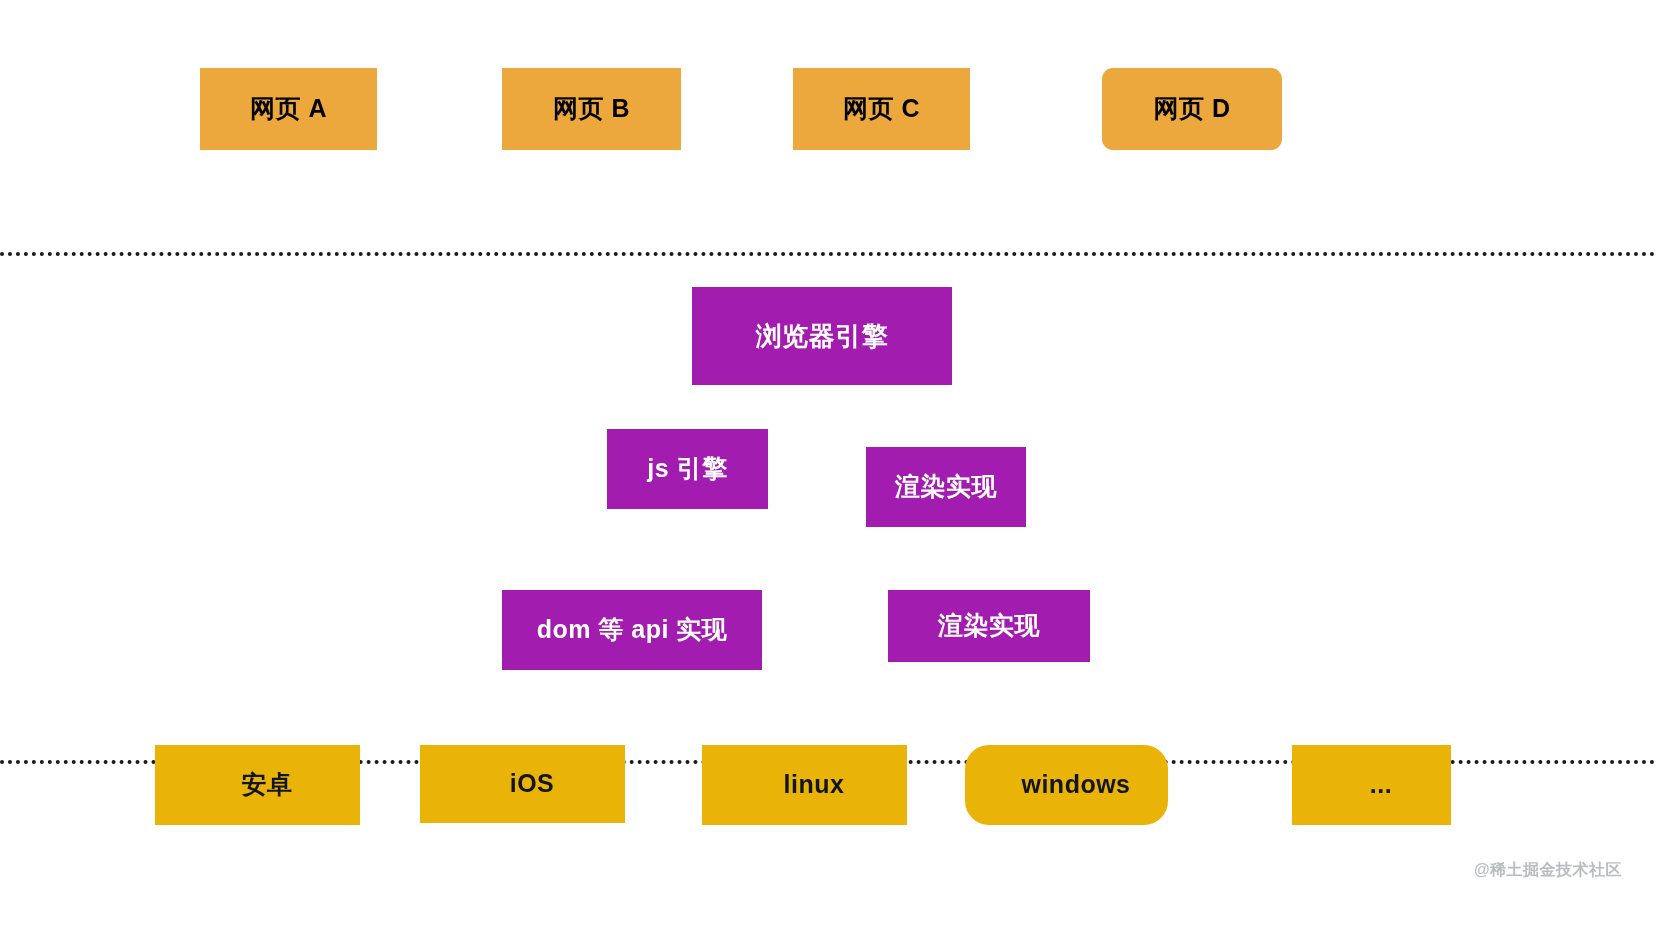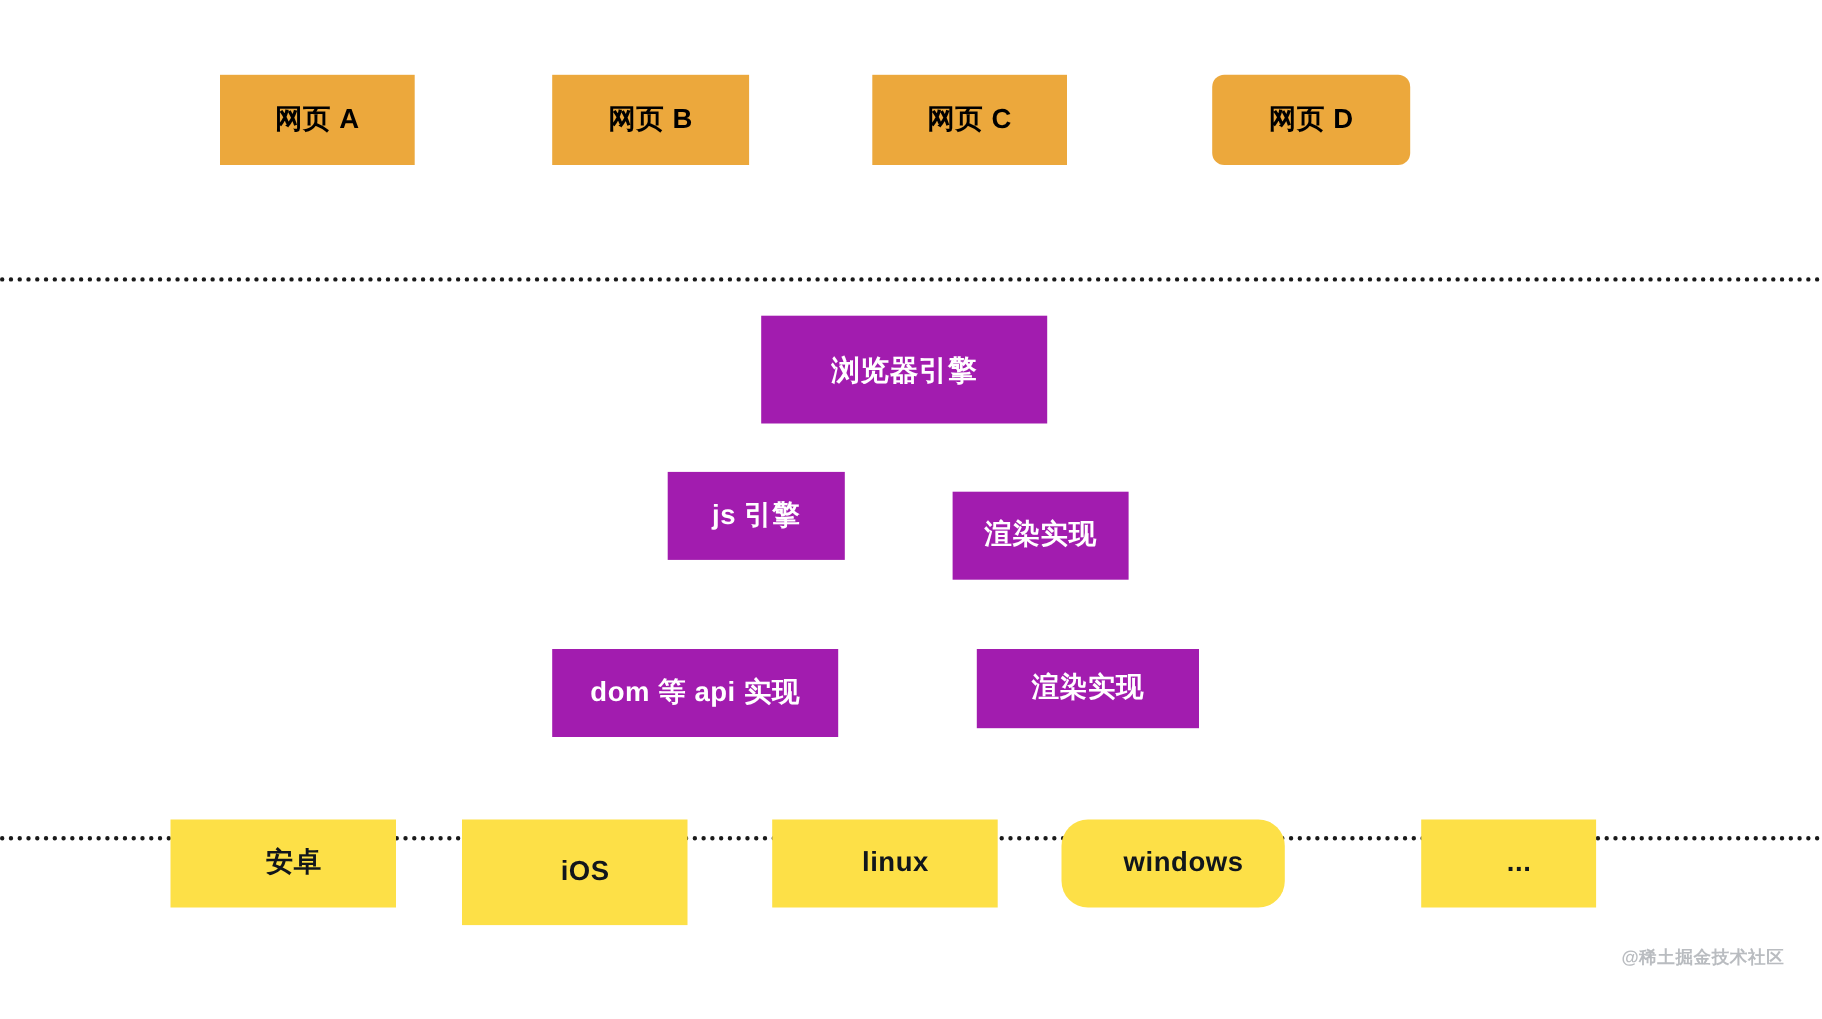--- a/index.html
+++ b/index.html
@@ -36,21 +36,21 @@
   .box-engine {
     background: #a21caf;
     color: #ffffff;
     font-size: 26px;
     letter-spacing: 0.5px;
   }
   .box-engine.small {
     font-size: 25px;
   }
   .box-os {
-    background: #fde047;
+    background: #eab308;
     color: #11161c;
     font-size: 25px;
     letter-spacing: 0.5px;
     padding-left: 19px;
   }
   .divider {
     position: absolute;
     left: 0;
     width: 1656px;
     height: 0;
@@ -104,21 +104,21 @@
       <span>渲染实现</span>
     </div>
   </div>
 
   <div class="divider" style="top: 760px;"></div>
 
   <div>
     <div class="box box-os" style="left: 155px; top: 745px; width: 205px; height: 80px;">
       <span>安卓</span>
     </div>
-    <div class="box box-os" style="left: 420px; top: 745px; width: 205px; height: 96px;">
+    <div class="box box-os" style="left: 420px; top: 745px; width: 205px; height: 78px;">
       <span>iOS</span>
     </div>
     <div class="box box-os" style="left: 702px; top: 745px; width: 205px; height: 80px;">
       <span>linux</span>
     </div>
     <div class="box box-os" style="left: 965px; top: 745px; width: 203px; height: 80px; border-radius: 24px;">
       <span>windows</span>
     </div>
     <div class="box box-os" style="left: 1292px; top: 745px; width: 159px; height: 80px;">
       <span>...</span>

